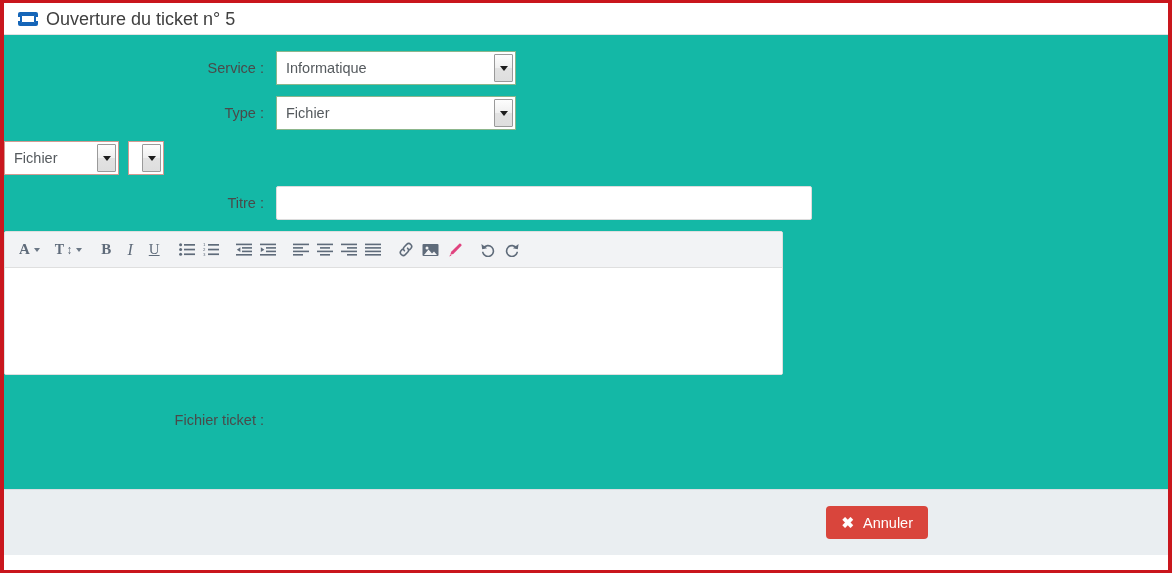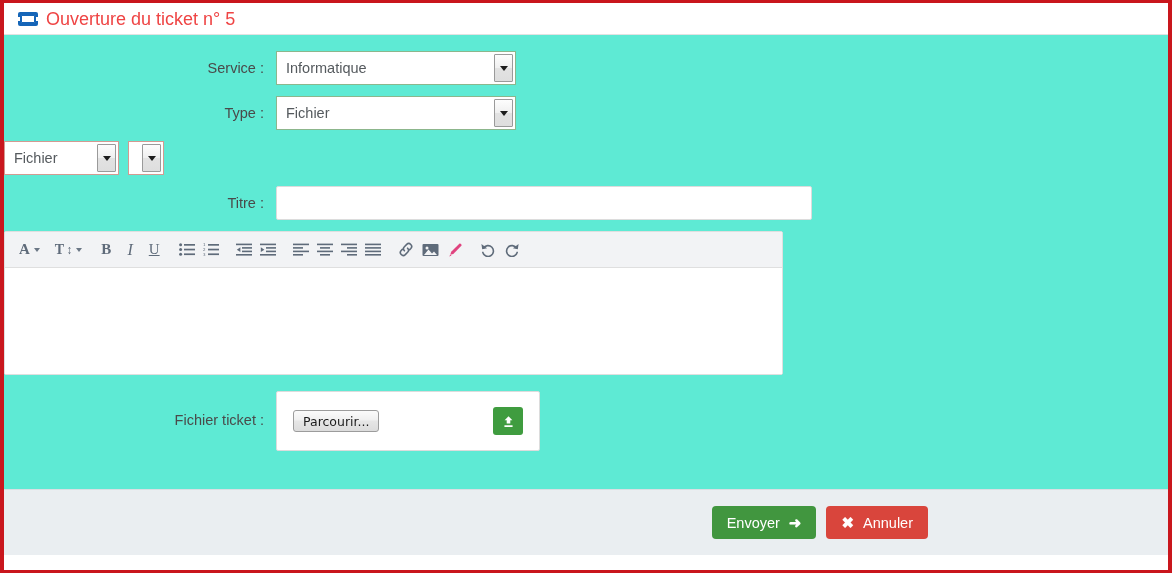--- a/index.html
+++ b/index.html
@@ -52,30 +52,30 @@
   .ticket-icon .tk-notch-l,
   .ticket-icon .tk-notch-r {
     position: absolute; top: 5px;
     width: 2px; height: 4px;
     background: #ffffff;
   }
   .ticket-icon .tk-notch-l { left: 0px; }
   .ticket-icon .tk-notch-r { right: 0px; }
 
   .modal-title {
-    color: #ef4444;
+    color: #404040;
     font-size: 18px;
     font-weight: 400;
     line-height: 1;
     white-space: nowrap;
   }
 
   
   .modal-body {
-    background: #5eead4;
+    background: #14b8a6;
     padding: 16px 0 18px 0;
     height: 454px;
   }
 
   .form-row {
     display: flex;
     align-items: flex-start;
     margin-bottom: 11px;
   }
   .form-label {
@@ -466,39 +466,24 @@
             </div>
 
           </div>
           <div class="editor-area"></div>
         </div>
       </div>
     </div>
 
     <div class="form-row">
       <div class="form-label tall" style="line-height:30px;padding-top:14px;">Fichier ticket :</div>
-      <div class="form-control-col">
-        <div class="file-box">
-          <div class="browse-btn">Parcourir...</div>
-          <div class="upload-btn">
-            <svg width="15" height="15" viewBox="0 0 15 15">
-              <path d="M7.5 2.2 L11.4 6.3 L9.3 6.3 L9.3 9.6 L5.7 9.6 L5.7 6.3 L3.6 6.3 Z" fill="#ffffff"></path>
-              <rect x="3.3" y="11.2" width="8.4" height="1.7" rx="0.6" fill="#ffffff"></rect>
-            </svg>
-          </div>
-        </div>
-      </div>
     </div>
 
   </div>
 
   <div class="modal-footer">
-    <button class="btn btn-send">
-      <span>Envoyer</span>
-      <span class="arrow-r">➜</span>
-    </button>
     <button class="btn btn-cancel">
       <span class="x-mark">✖</span>
       <span>Annuler</span>
     </button>
   </div>
 
 </div>
 
 </body></html>

